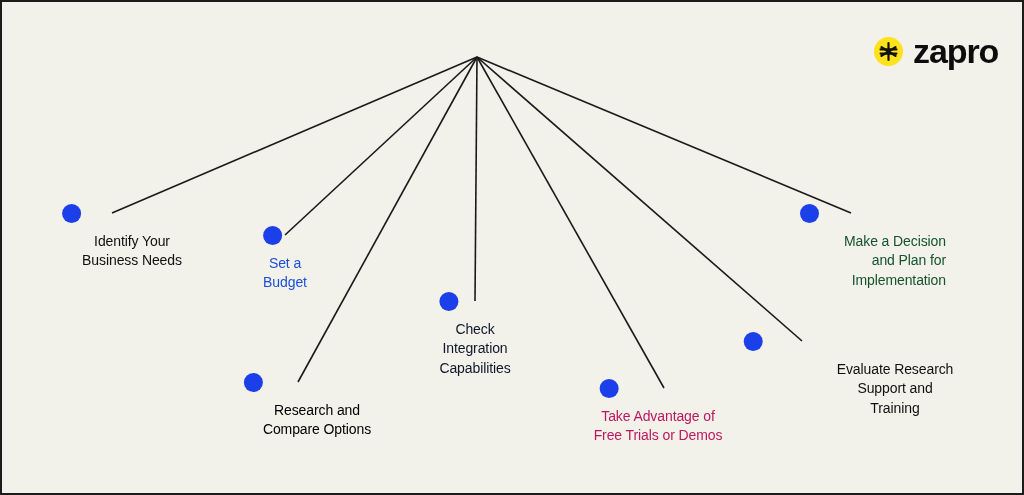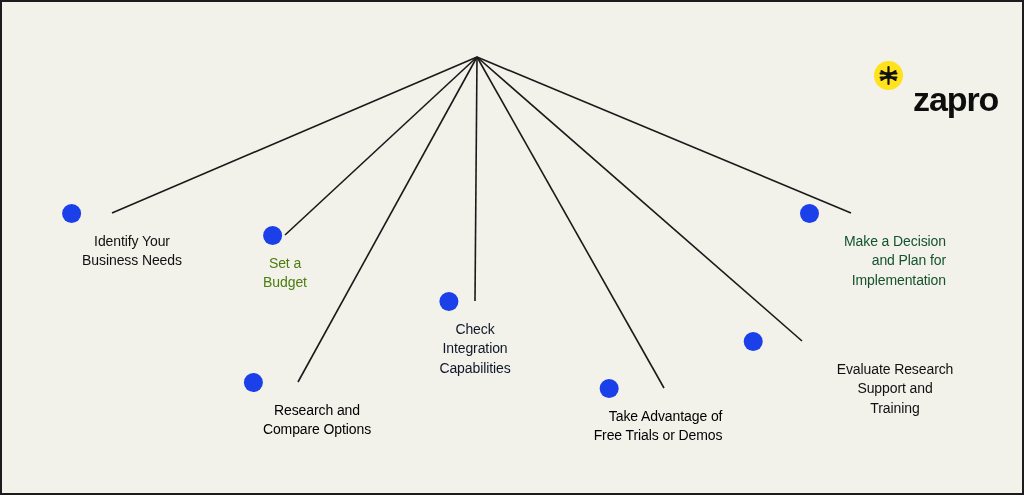--- a/index.html
+++ b/index.html
@@ -93,37 +93,37 @@
     </svg>
 
   <div id="nodes-layer">
       <div class="node" style="left: 130px; top: 201.5px;">
         <span class="node-dot" style="background: rgb(27, 63, 232); width: 19px; height: 19px; margin-left: -20px; margin-right: auto;"></span>
         <div class="node-label" style="color: rgb(17, 17, 17);">Identify Your
 Business Needs</div>
       </div>
       <div class="node" style="left: 283px; top: 223.5px;">
         <span class="node-dot" style="background: rgb(27, 63, 232); width: 19px; height: 19px; margin-left: 0px; margin-right: auto;"></span>
-        <div class="node-label" style="color: #4d7c0f;">Set a
+        <div class="node-label" style="color: #1d4ed8;">Set a
 Budget</div>
       </div>
       <div class="node" style="left: 315px; top: 370.5px;">
         <span class="node-dot" style="background: rgb(27, 63, 232); width: 19px; height: 19px; margin-left: -19px; margin-right: auto;"></span>
         <div class="node-label" style="color: #000000;">Research and
 Compare Options</div>
       </div>
       <div class="node" style="left: 473px; top: 289.5px;">
         <span class="node-dot" style="background: rgb(27, 63, 232); width: 19px; height: 19px; margin-left: 0px; margin-right: auto;"></span>
         <div class="node-label" style="color: #0f172a;">Check
 Integration
 Capabilities</div>
       </div>
       <div class="node" style="left: 656px; top: 376.5px;">
         <span class="node-dot" style="background: rgb(27, 63, 232); width: 19px; height: 19px; margin-left: 6px; margin-right: auto;"></span>
-        <div class="node-label" style="color: #000000; text-align: right;">Take Advantage of
+        <div class="node-label" style="color: #be185d;">Take Advantage of
 Free Trials or Demos</div>
       </div>
       <div class="node" style="left: 893px; top: 329.5px;">
         <span class="node-dot" style="background: rgb(27, 63, 232); width: 19px; height: 19px; margin-left: -93px; margin-right: auto;"></span>
         <div class="node-label" style="color: rgb(17, 17, 17);">Evaluate Research
 Support and
 Training</div>
       </div>
       <div class="node" style="left: 893px; top: 201.5px;">
         <span class="node-dot" style="background: rgb(27, 63, 232); width: 19px; height: 19px; margin-left: -44px; margin-right: auto;"></span>
@@ -138,16 +138,16 @@
       <svg width="29" height="29" viewBox="0 0 29 29">
         <g stroke="#111111" stroke-width="2.2" stroke-linecap="round">
           <line x1="14.5" y1="6" x2="14.5" y2="23"></line>
           <line x1="7.5" y1="10.2" x2="21.5" y2="18.8"></line>
           <line x1="21.5" y1="10.2" x2="7.5" y2="18.8"></line>
           <line x1="6.6" y1="12.4" x2="22.4" y2="12.4"></line>
           <line x1="6.6" y1="16.6" x2="22.4" y2="16.6"></line>
         </g>
       </svg>
     </span>
-    <span id="brand-word" style="color: rgb(13, 13, 13); margin-top: 48px;">zapro</span>
+    <span id="brand-word" style="color: rgb(13, 13, 13);">zapro</span>
   </div>
 
 </div>
 
 </body></html>

